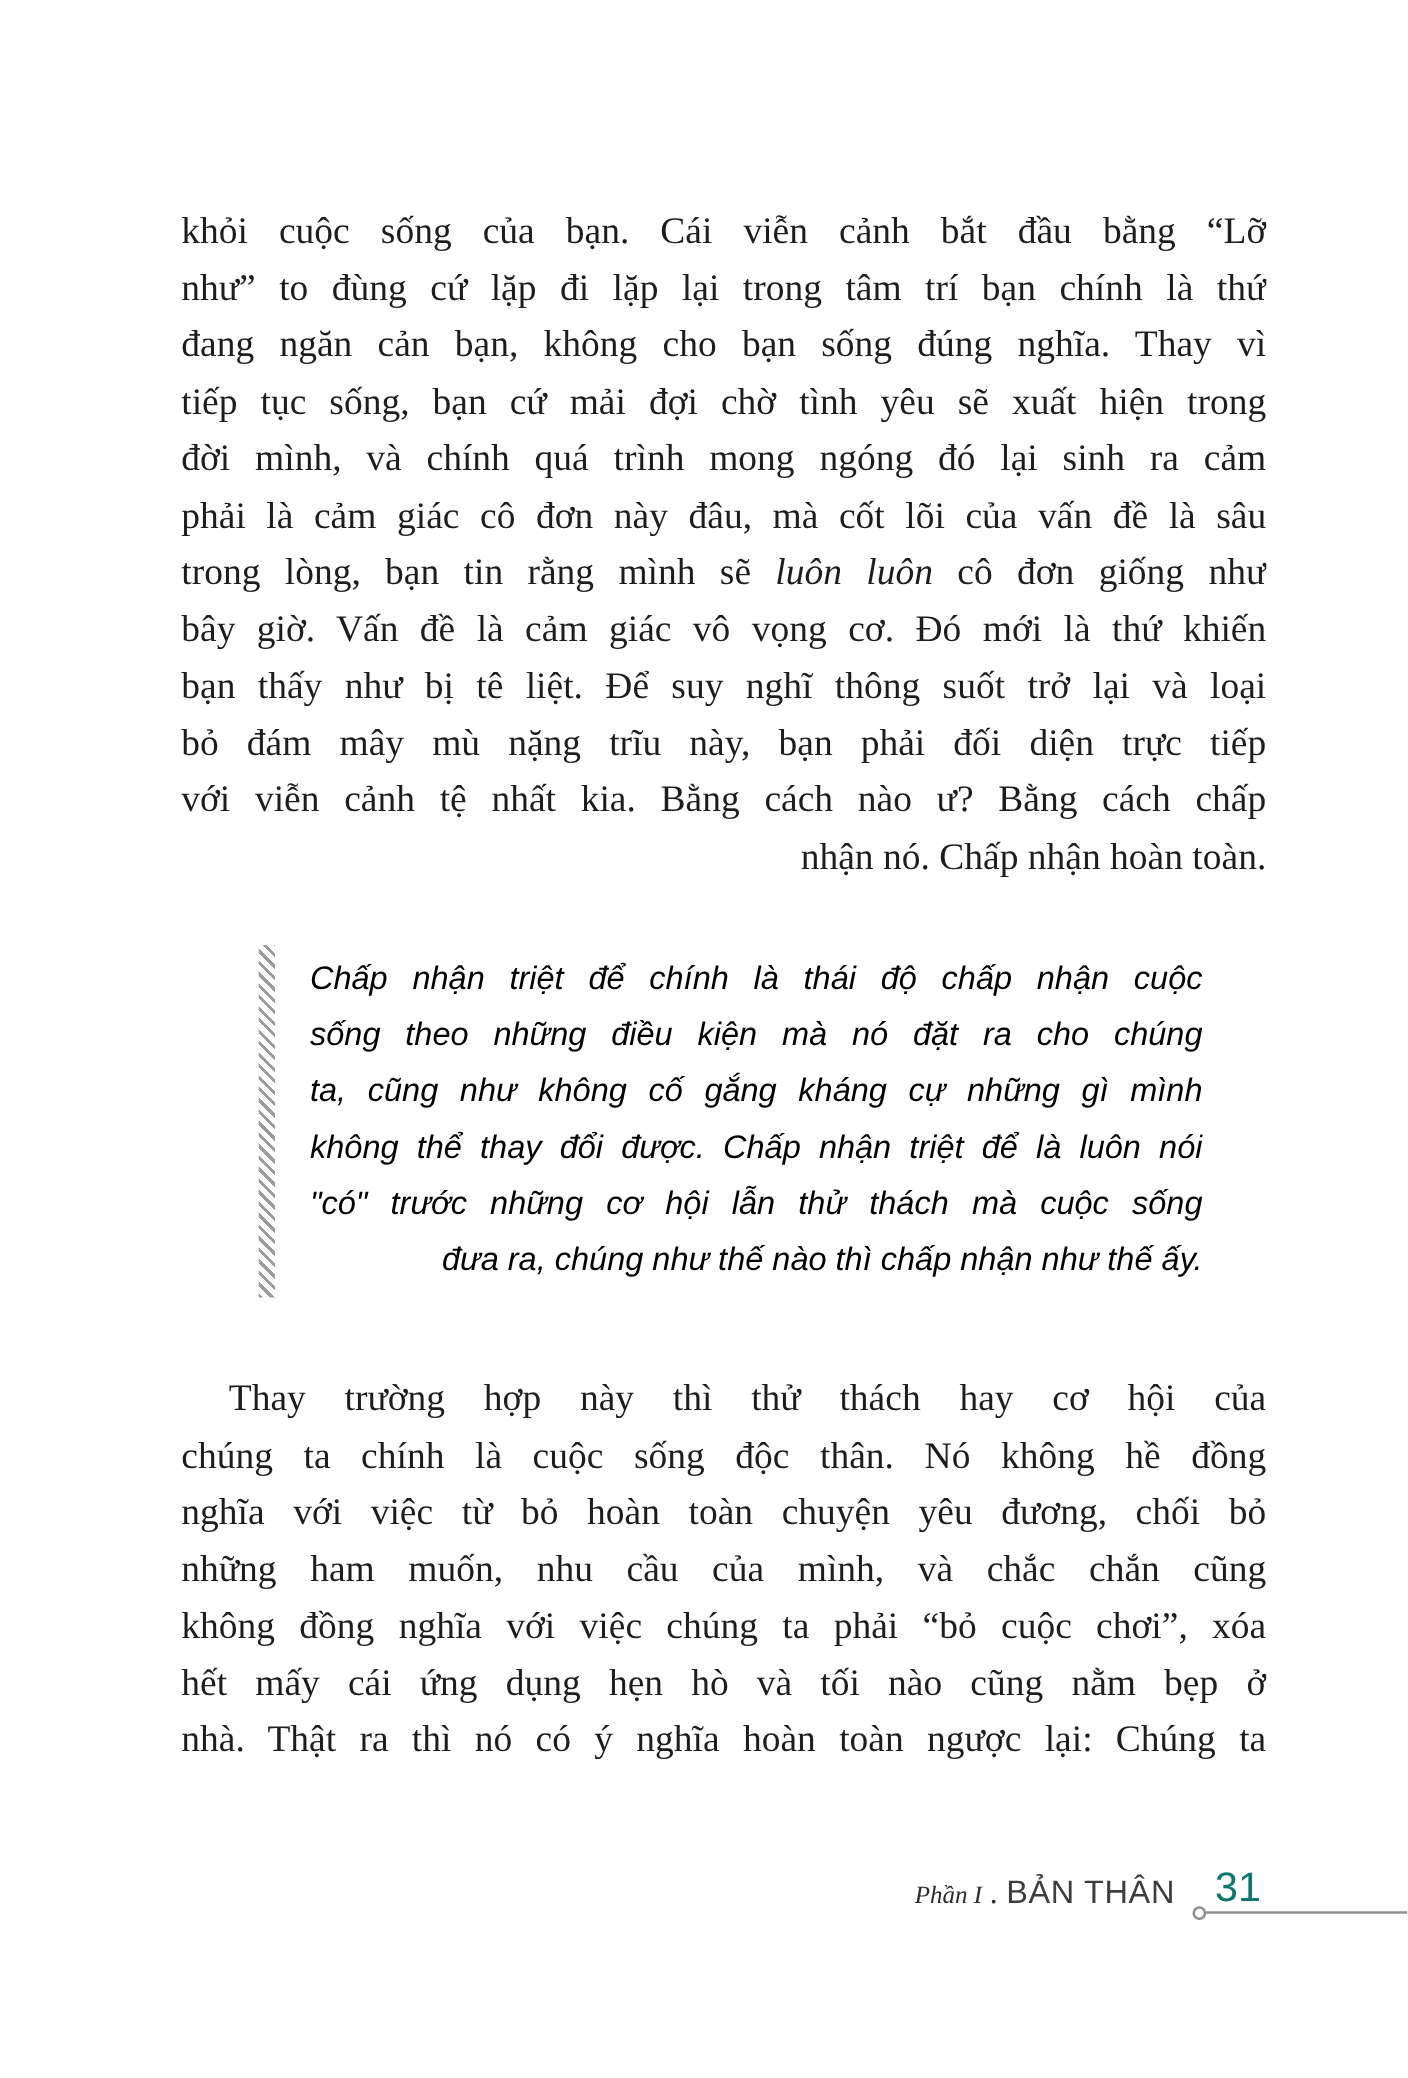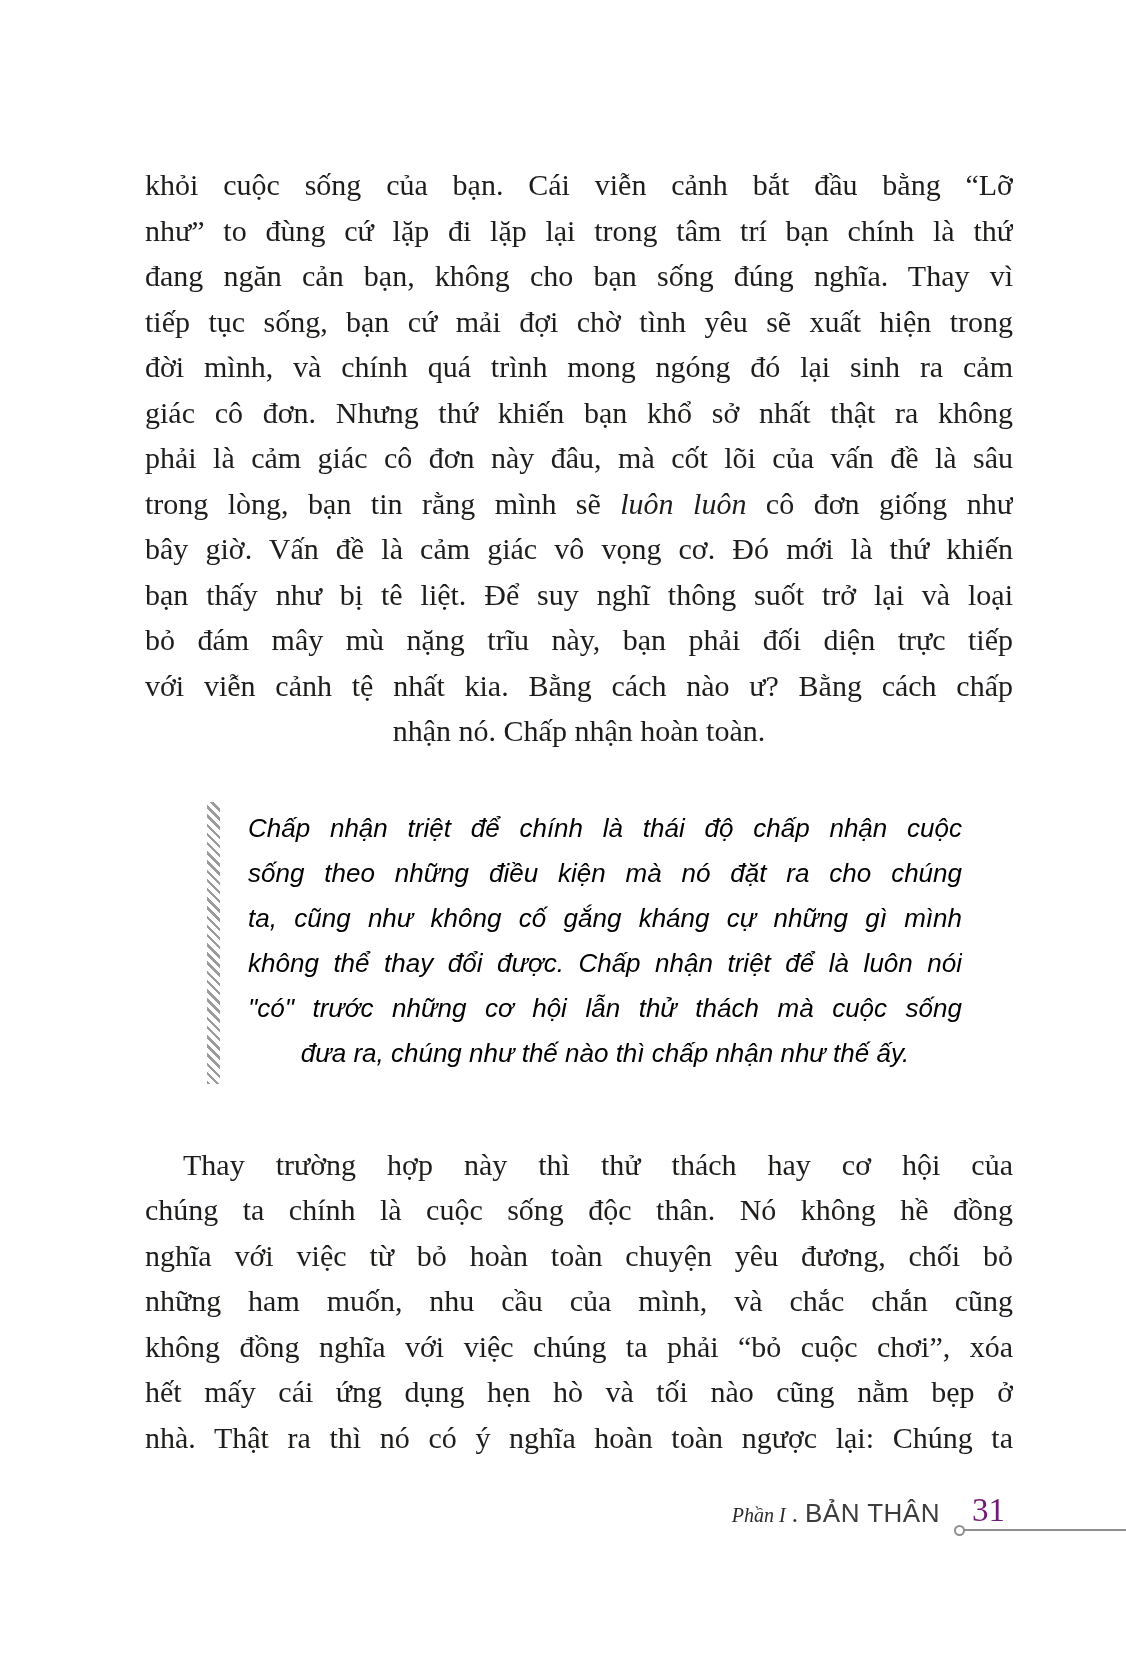--- a/index.html
+++ b/index.html
@@ -19,21 +19,21 @@
     color: #1d1d1b;
   }
   .para {
     font-size: 30px;
     color: #1d1d1b;
   }
   .tline {
     height: 45.5px;
     line-height: 45.5px;
     overflow: hidden;
-    text-align: center;
+    text-align: right;
   }
   .tline.just {
     text-align: justify;
     text-align-last: justify;
   }
   .tline em { font-style: italic; }
   .para-2 .tline:first-child { padding-left: 38px; }
 
   .pull-quote {
     position: relative;
@@ -100,24 +100,24 @@
     position: absolute;
     right: 0;
     top: 0;
     width: 170px;
     height: 48px;
   }
   .page-number {
     position: absolute;
     left: 16px;
     top: 0;
-    font-family: Liberation Serif, serif;
+    font-family: Liberation Sans, sans-serif;
     font-size: 33px;
     line-height: 36px;
-    color: #701a75;
+    color: #0f766e;
   }
   .footer-rule {
     position: absolute;
     left: 6px;
     right: 0;
     top: 37px;
     height: 2px;
     background: #8f8f8f;
   }
   .footer-rule-circle {
@@ -137,21 +137,20 @@
 <div class="page">
 
   <div class="text-col">
 
     <div class="para para-1">
         <div class="tline just"><span>khỏi cuộc sống của bạn. Cái viễn cảnh bắt đầu bằng “Lỡ</span></div>
         <div class="tline just"><span>như” to đùng cứ lặp đi lặp lại trong tâm trí bạn chính là thứ</span></div>
         <div class="tline just"><span>đang ngăn cản bạn, không cho bạn sống đúng nghĩa. Thay vì</span></div>
         <div class="tline just"><span>tiếp tục sống, bạn cứ mải đợi chờ tình yêu sẽ xuất hiện trong</span></div>
         <div class="tline just"><span>đời mình, và chính quá trình mong ngóng đó lại sinh ra cảm</span></div>
-        <div class="tline just"><span>giác cô đơn. Nhưng thứ khiến bạn khổ sở nhất thật ra không</span></div>
         <div class="tline just"><span>phải là cảm giác cô đơn này đâu, mà cốt lõi của vấn đề là sâu</span></div>
         <div class="tline just"><span>trong lòng, bạn tin rằng mình sẽ </span><em>luôn luôn</em><span> cô đơn giống như</span></div>
         <div class="tline just"><span>bây giờ. Vấn đề là cảm giác vô vọng cơ. Đó mới là thứ khiến</span></div>
         <div class="tline just"><span>bạn thấy như bị tê liệt. Để suy nghĩ thông suốt trở lại và loại</span></div>
         <div class="tline just"><span>bỏ đám mây mù nặng trĩu này, bạn phải đối diện trực tiếp</span></div>
         <div class="tline just"><span>với viễn cảnh tệ nhất kia. Bằng cách nào ư? Bằng cách chấp</span></div>
         <div class="tline"><span>nhận nó. Chấp nhận hoàn toàn.</span></div>
       </div>
 
     <div class="pull-quote">

